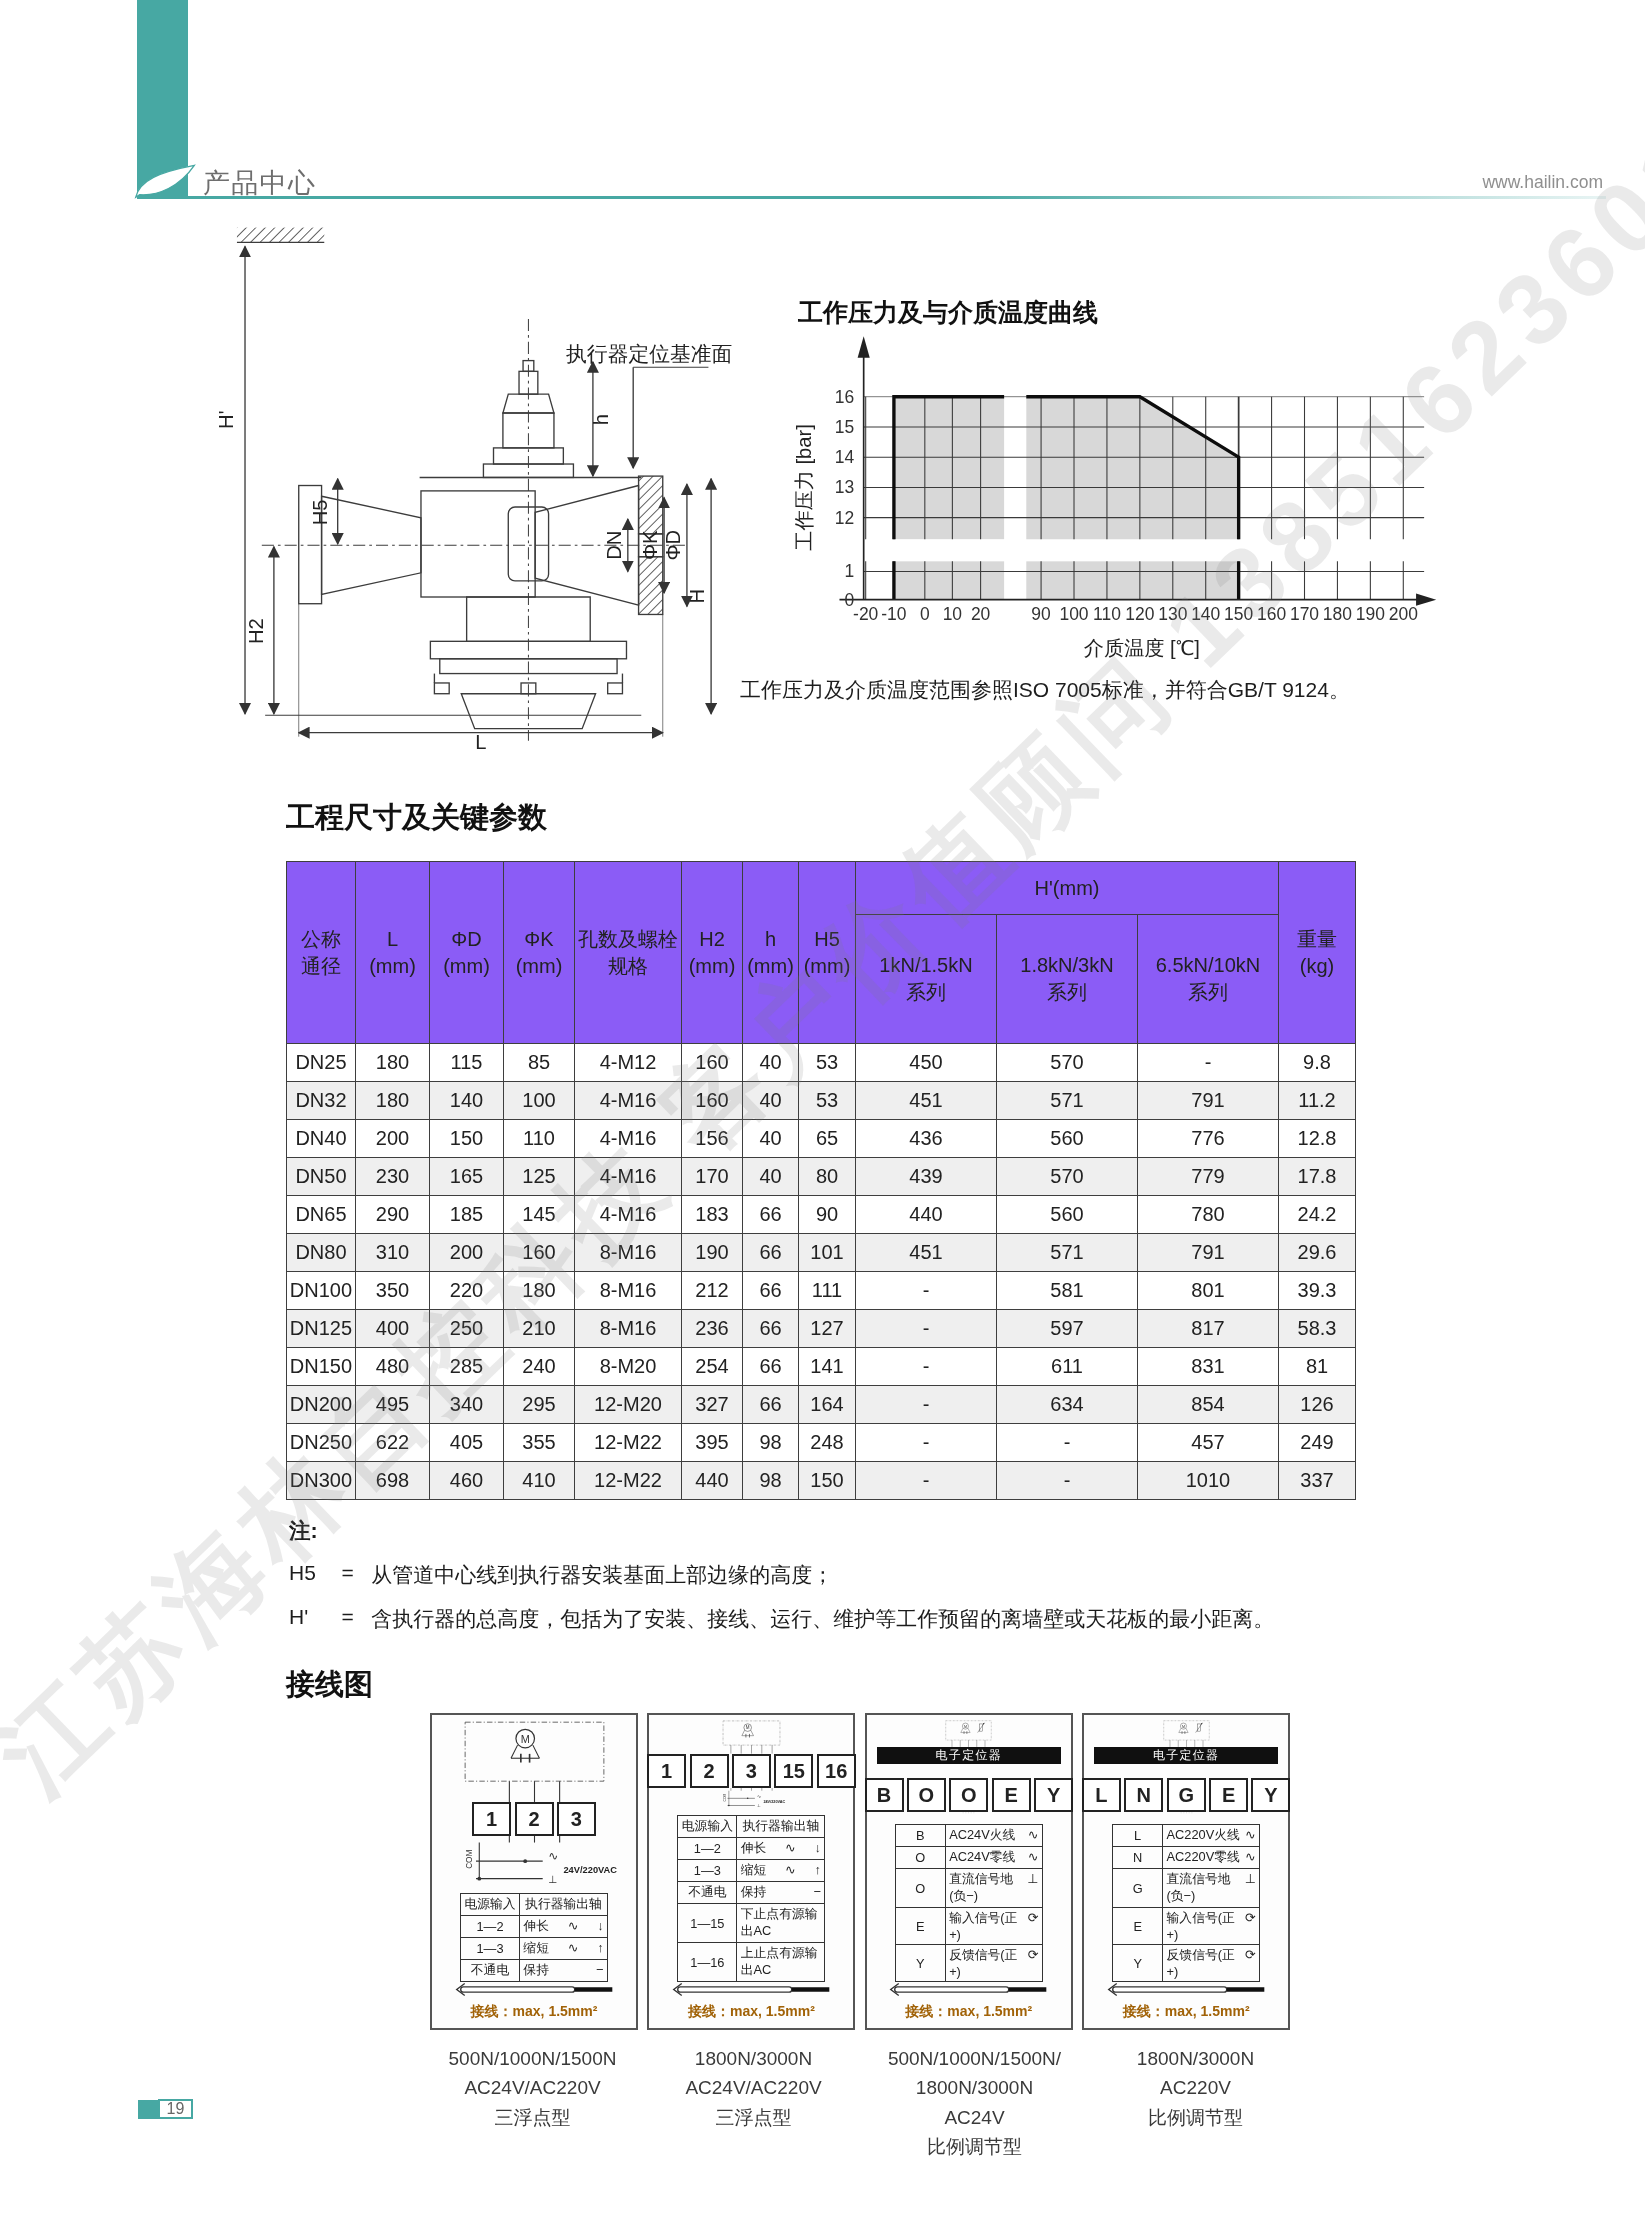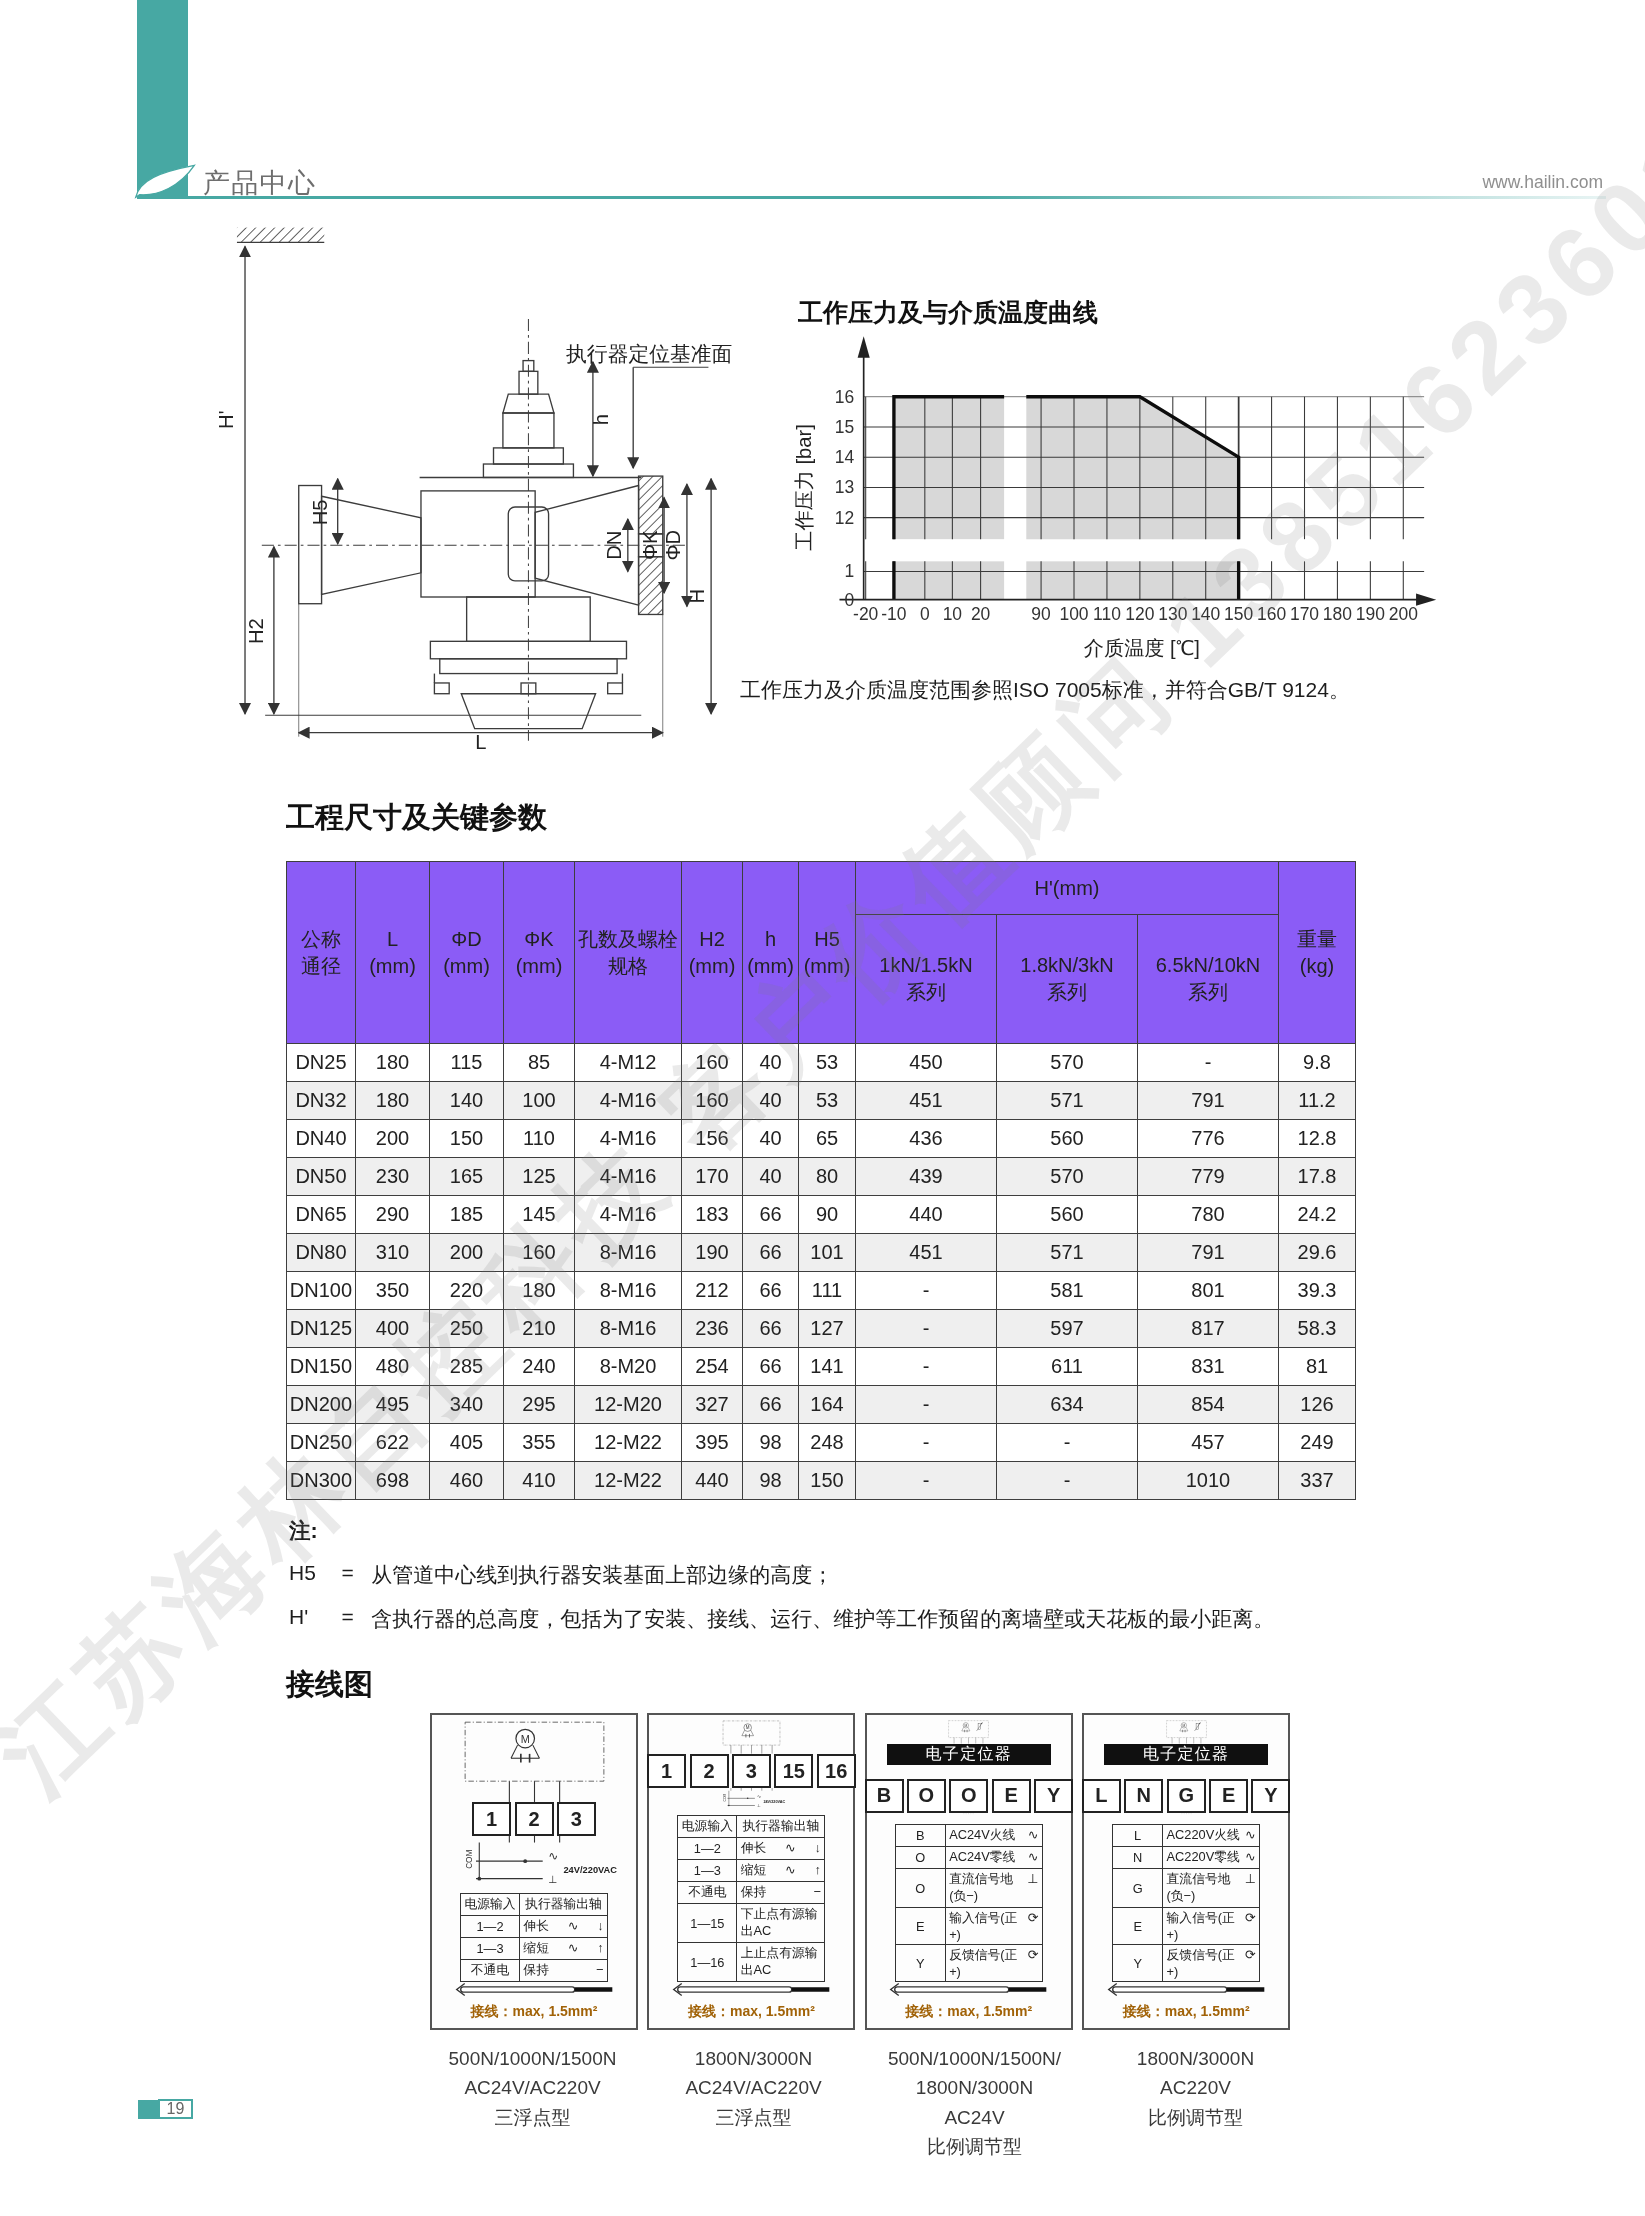--- a/index.html
+++ b/index.html
@@ -37,22 +37,22 @@
   .note-line{display:flex;gap:17.5px;margin-top:16px;}
   .note-term{width:35px;}
   
   #wiring-title{left:286px;top:1665px;}
   .panels{position:absolute;left:430px;top:1713px;width:868px;display:flex;gap:9.4px;}
   .panel{width:208px;height:317px;border:2px solid #555;background:#fdfdfd;box-sizing:border-box;
       display:flex;flex-direction:column;align-items:center;padding:5.4px 5.4px 6.7px 5.4px;}
   .terminals{display:flex;gap:3.4px;justify-content:center;}
   .tbox{border:2px solid #222;min-width:27px;height:30px;display:flex;align-items:center;
       justify-content:center;font-size:20px;font-weight:bold;color:#222;padding:0 4px;background:#fff;}
-  .posbar{width:164px;height:24px;background:#101010;color:#fff;display:flex;align-items:center;
-      justify-content:center;font-size:16px;letter-spacing:1.3px;margin-bottom:14px;}
+  .posbar{width:184px;height:24px;background:#101010;color:#fff;display:flex;align-items:center;
+      justify-content:center;font-size:12px;letter-spacing:1.3px;margin-bottom:14px;}
   .fn-table{width:148px;border-collapse:collapse;font-size:12.8px;margin-top:6.7px;color:#222;}
   .fn-table td,.fn-table th{border:1.3px solid #333;padding:2px 3.4px;font-weight:normal;}
   .fn-left{width:34%;text-align:center;white-space:nowrap;}
   .fn-right{}
   .fn-cells{display:flex;justify-content:space-between;gap:2.7px;}
   .cable{margin-top:auto;display:flex;flex-direction:column;align-items:center;}
   .cable-note{font-size:14px;font-weight:bold;color:#a16207;margin-top:6px;}
   .captions{position:absolute;left:430px;top:2044px;width:868px;display:flex;gap:16px;}
   .caption-col{width:208px;text-align:center;font-size:19px;color:#3a3a3a;line-height:1.55;}
   

